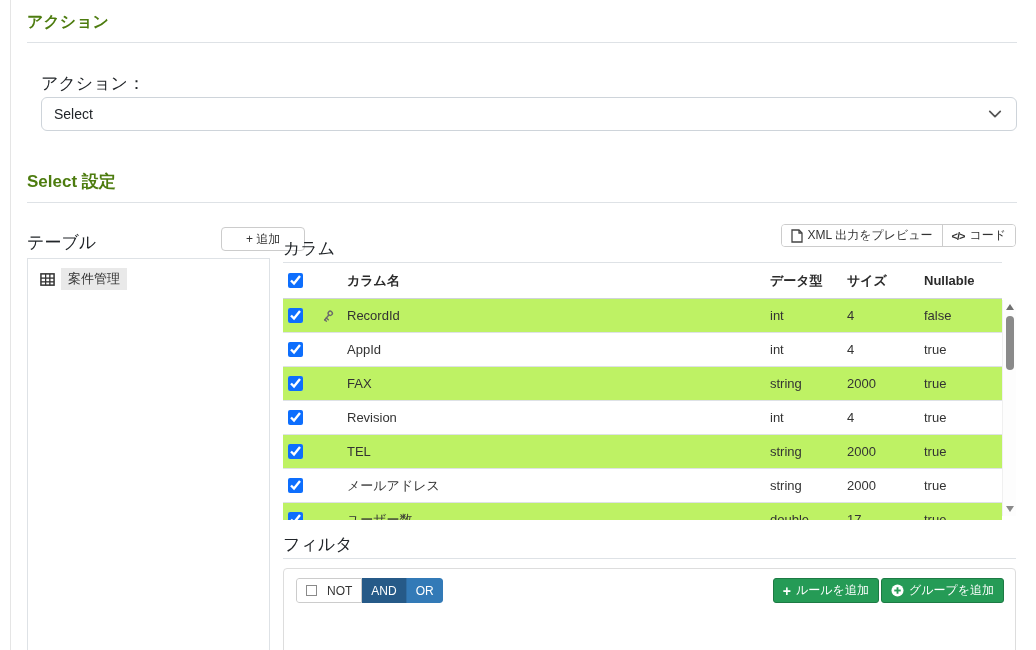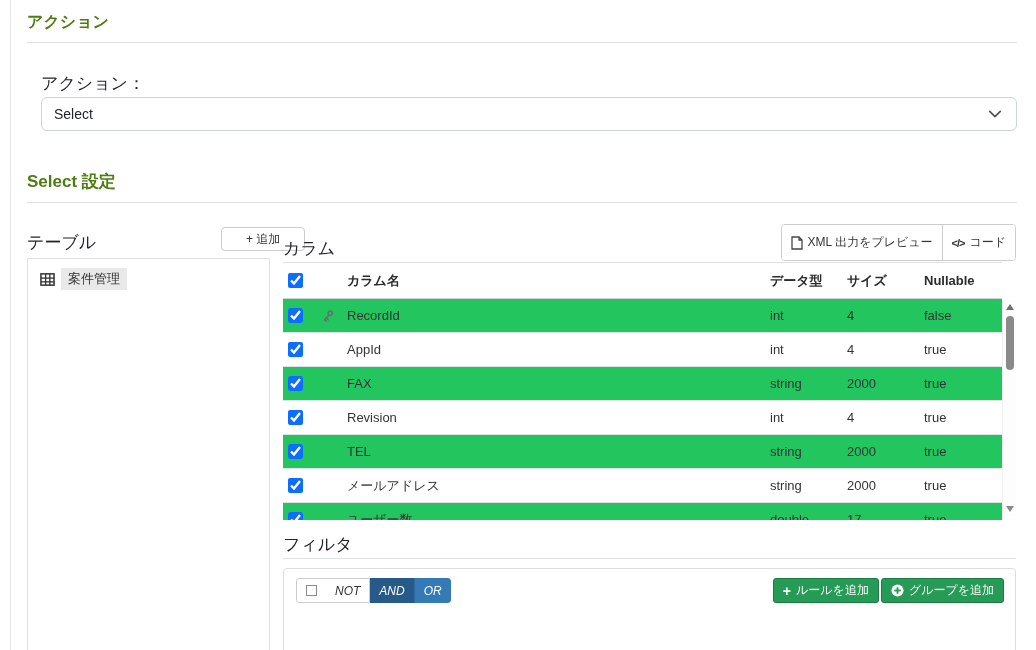--- a/index.html
+++ b/index.html
@@ -27,56 +27,56 @@
   .add-btn { position:absolute; left:221px; top:227px; height:24px; padding:0 24px;
     background:#fff; border:1px solid #ccc; border-radius:4px; font-size:12px; color:#333;
     display:flex; align-items:center; cursor:pointer; }
   .tables-panel { position:absolute; left:27px; top:258px; width:243px; height:400px;
     border:1px solid #dee2e6; background:#fff; }
   .tree-item { display:flex; align-items:center; gap:6px; margin:9px 0 0 12px; font-size:13px; color:#333; cursor:pointer; }
   .tree-item .item-label { background:#e9e9e9; padding:2px 7px; }
 
   
   #columns-label { left:283px; top:237px; }
-  .btn-group { position:absolute; top:224px; right:20px; height:37px; display:flex;
+  .btn-group { position:absolute; top:224px; right:20px; height:23px; display:flex;
     border:1px solid #ccc; border-radius:4px; background:#fff; overflow:hidden; }
   .btn-group .gbtn { display:flex; align-items:center; gap:5px; padding:0 9px; font-size:12px;
     color:#333; background:#fff; border:none; cursor:pointer; white-space:nowrap; }
   .btn-group .gbtn + .gbtn { border-left:1px solid #ccc; }
   .code-glyph { font-weight:700; font-size:11px; letter-spacing:-1px; }
 
   
   .table-wrap { position:absolute; left:283px; top:262px; width:733px; height:258px; overflow:hidden; }
   table.cols { border-collapse:collapse; table-layout:fixed; width:719px; border-top:1px solid #dee2e6; }
   table.cols col.c-check { width:30px; } table.cols col.c-key { width:30px; }
   table.cols col.c-name { width:427px; } table.cols col.c-type { width:77px; }
   table.cols col.c-size { width:77px; } table.cols col.c-null { width:78px; }
   table.cols th { height:36px; text-align:left; font-size:13px; font-weight:700; color:#2b2b2b;
     border-bottom:1px solid #cfd4d9; padding:0; vertical-align:middle; }
   table.cols td { height:34px; font-size:13px; color:#333; border-bottom:1px solid #dee2e6;
     padding:0; vertical-align:middle; }
   table.cols .name-cell { padding-left:4px; }
-  table.cols tr.striped { background:#22c55e; }
+  table.cols tr.striped { background:#bef264; }
   table.cols input[type=checkbox] { width:15px; height:15px; accent-color:#0d6efd; margin-left:5px; display:block; cursor:pointer; }
   .key-ic { display:block; margin:0 auto; }
 
   
   .vscroll { position:absolute; right:0; top:38px; width:14px; height:216px; background:#fdfdfd; border-left:1px solid #f0f0f0; }
   .vs-up, .vs-down { position:absolute; left:3px; width:0; height:0; cursor:pointer; }
   .vs-up { top:4px; border-left:4px solid transparent; border-right:4px solid transparent; border-bottom:6px solid #707070; }
   .vs-down { bottom:4px; border-left:4px solid transparent; border-right:4px solid transparent; border-top:6px solid #8a8a8a; }
   .vs-thumb { position:absolute; left:3px; top:16px; width:8px; height:54px; background:#8a8a8a; border-radius:4px; cursor:pointer; }
 
   
   #filter-label { left:283px; top:533px; }
   .filter-panel { position:absolute; left:283px; top:568px; width:733px; height:100px;
     border:1px solid #ddd; border-radius:4px; background:#fff; }
   .cond-group { position:absolute; left:12px; top:9px; display:flex; height:25px;
     border-radius:3px; overflow:hidden; }
-  .cond-btn { display:flex; align-items:center; gap:18px; padding:0 9px; font-size:12px; border:none; cursor:pointer;font-style:italic; }
+  .cond-btn { display:flex; align-items:center; gap:10px; padding:0 9px; font-size:12px; border:none; cursor:pointer; }
   .cond-not { background:#fff; border:1px solid #ccc; color:#333; border-radius:3px 0 0 3px; }
   .uncheck { width:11px; height:11px; border:1px solid #8a8a8a; background:#fff; display:inline-block; }
   .cond-and { background:#265a88; color:#fff; font-weight:400; }
   .cond-or  { background:#337ab7; color:#fff; font-weight:400; border-left:1px solid #2e6da4; border-radius:0 3px 3px 0; }
   .add-group-right { position:absolute; right:11px; top:9px; display:flex; gap:2px; }
   .green-btn { display:flex; align-items:center; gap:5px; height:25px; padding:0 9px;
     background:#259b56; border:1px solid #1d7a44; color:#fff; font-size:12px; border-radius:3px; cursor:pointer; white-space:nowrap; }
   .green-btn .plus { font-size:14px; font-weight:700; line-height:1; }
 </style>
 </head>

